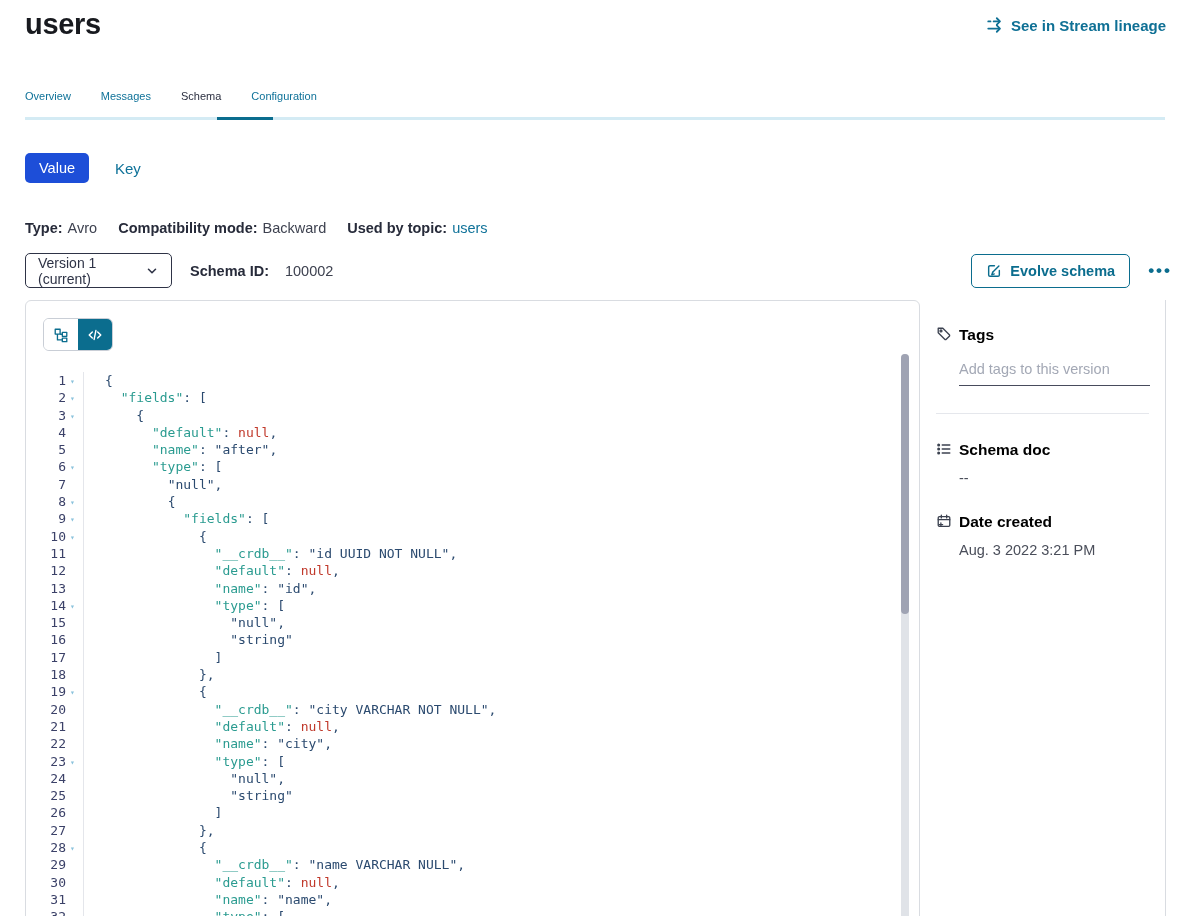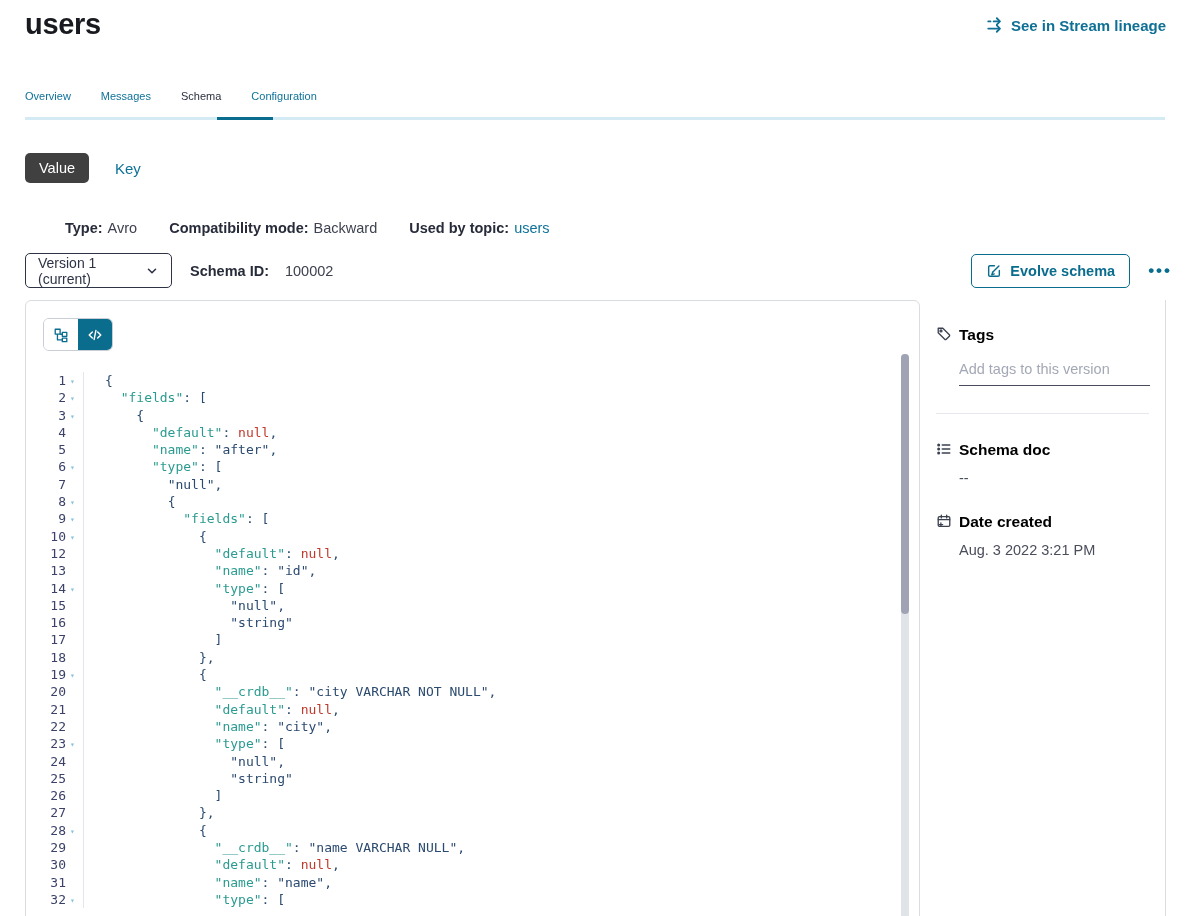--- a/index.html
+++ b/index.html
@@ -17,26 +17,26 @@
   
   .tabs { position:absolute; top:90px; left:25px; right:24px; }
   .tabs-row { display:flex; gap:30px; }
   .tab { font-size:11px; color:#0f7299; padding-bottom:18px; cursor:pointer; }
   .tab.active { color:#2b2f40; font-weight:400; }
   .tab-underline { position:absolute; left:0; right:0; top:27px; height:3px; background:#d4ebf4; }
   .tab-underline-active { position:absolute; top:27px; height:3px; background:#0b6d8e; }
 
   
   .vk { position:absolute; top:153px; left:25px; display:flex; align-items:center; gap:26px; }
-  .btn-value { background:#404040; color:#fff; border:none; border-radius:5px;
+  .btn-value { background:#1d4ed8; color:#fff; border:none; border-radius:5px;
     font-size:14.5px; padding:7px 14px; font-family:inherit; cursor:pointer; }
   .link-key { color:#0f7299; font-size:15px; cursor:pointer; }
 
   
-  .meta { position:absolute; top:220px; left:25px; font-size:14.5px; display:flex; gap:32px;margin-left:40px; }
+  .meta { position:absolute; top:220px; left:25px; font-size:14.5px; display:flex; gap:21px; }
   .meta b { color:#272b3a; font-weight:700; }
   .meta span.val { color:#3e4250; font-weight:400; }
   .meta .lnk { color:#0f7299; cursor:pointer; }
   .meta .pair { display:flex; gap:5px; }
 
   
   .vbar { position:absolute; top:253px; left:25px; right:17px; display:flex; align-items:center; }
   .select { width:147px; height:35px; border:1px solid #2e3346; border-radius:5px;
     display:flex; align-items:center; justify-content:space-between; padding:0 12px;
     font-size:14px; color:#2e3346; cursor:pointer; background:#fff; }
@@ -254,20 +254,25 @@
               <span class="arrow">▾</span>
             </div>
             <div class="codeTxt"><span>          </span><span class="tk-k">"fields"</span><span class="tk-p">: [</span></div>
           </div>
           <div class="line">
             <div class="ln">10</div>
             <div class="fold">
               <span class="arrow">▾</span>
             </div>
             <div class="codeTxt"><span>            </span><span class="tk-p">{</span></div>
+          </div>
+          <div class="line">
+            <div class="ln">11</div>
+            <div class="fold"></div>
+            <div class="codeTxt"><span>              </span><span class="tk-k">"__crdb__"</span><span class="tk-p">: </span><span class="tk-s">"id UUID NOT NULL"</span><span class="tk-p">,</span></div>
           </div>
           <div class="line">
             <div class="ln">12</div>
             <div class="fold"></div>
             <div class="codeTxt"><span>              </span><span class="tk-k">"default"</span><span class="tk-p">: </span><span class="tk-n">null</span><span class="tk-p">,</span></div>
           </div>
           <div class="line">
             <div class="ln">13</div>
             <div class="fold"></div>
             <div class="codeTxt"><span>              </span><span class="tk-k">"name"</span><span class="tk-p">: </span><span class="tk-s">"id"</span><span class="tk-p">,</span></div>

